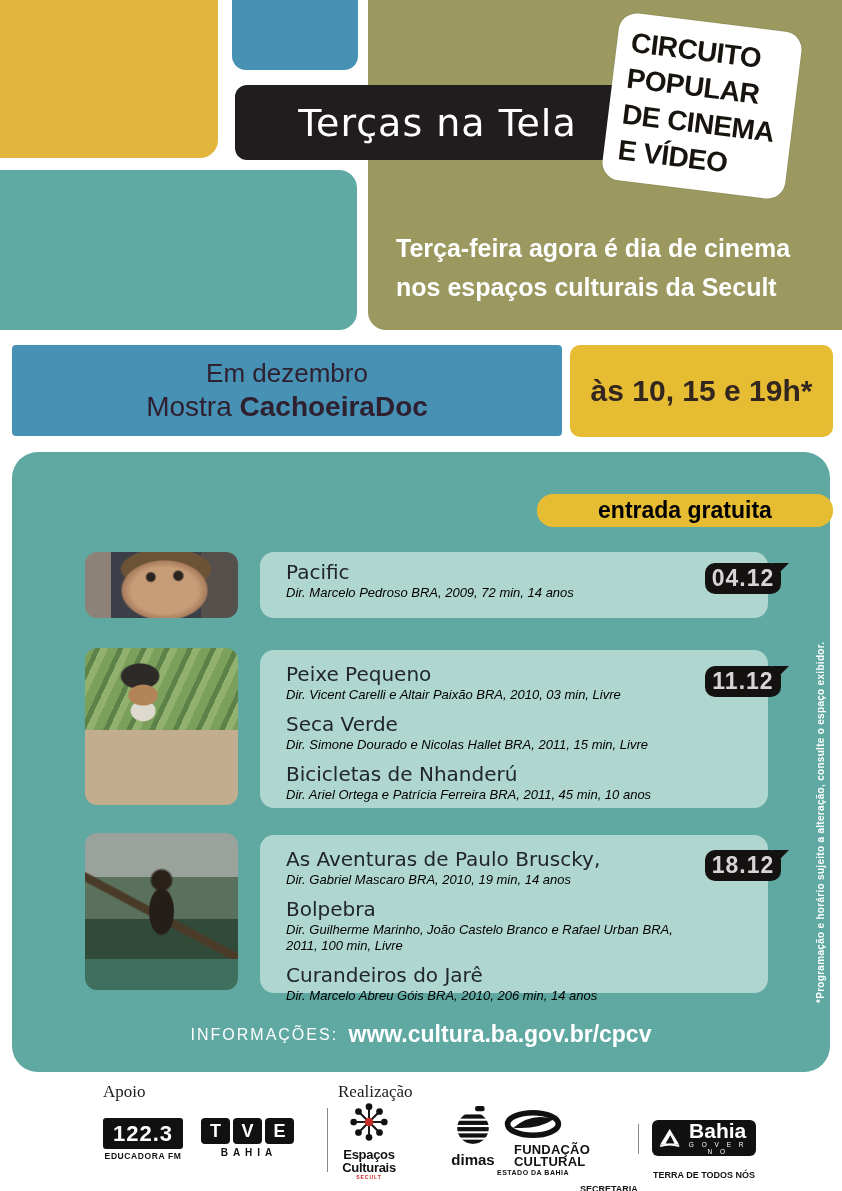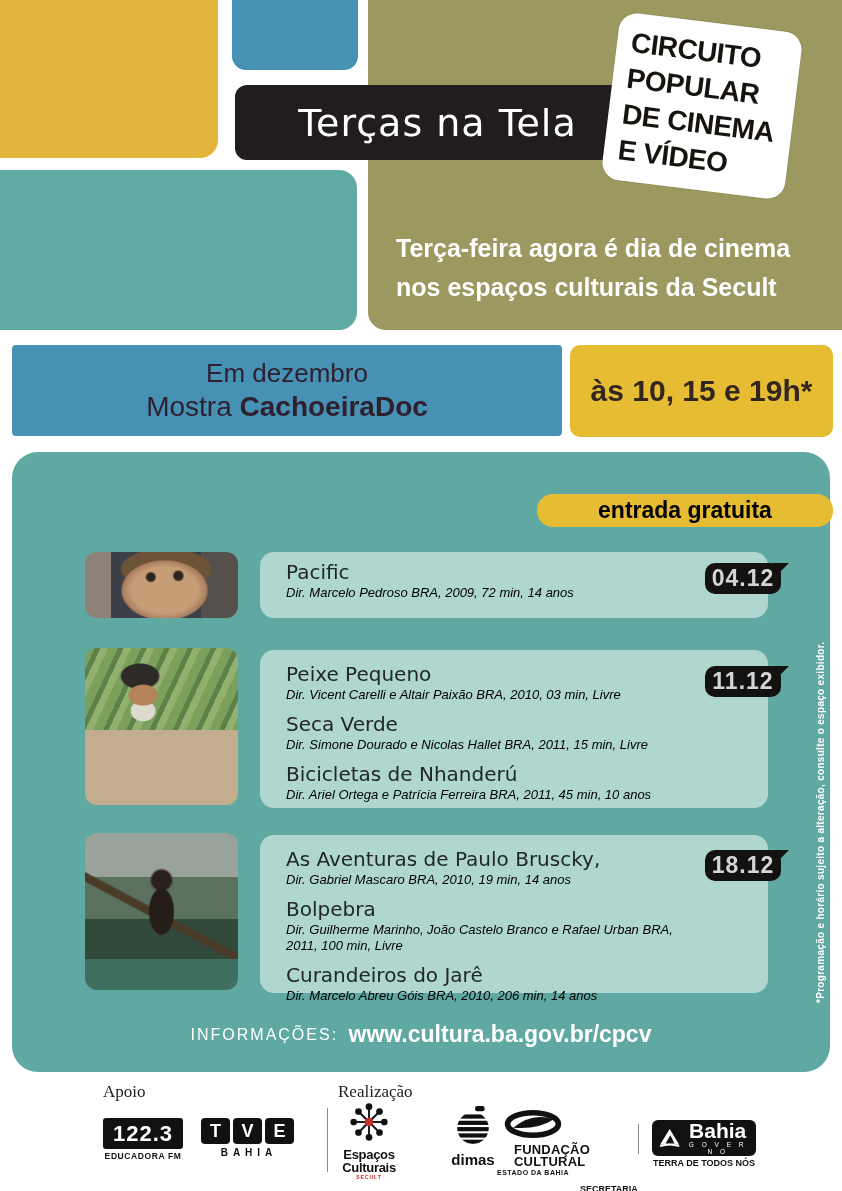--- a/index.html
+++ b/index.html
@@ -96,21 +96,21 @@
   .esp-text { font-size:13px; font-weight:700; line-height:13px; letter-spacing:-0.3px; }
   .esp-sub { font-size:5px; font-weight:800; color:#c22; letter-spacing:1px; }
   .dimas-name { font-size:15px; font-weight:800; margin-top:1px; }
   .fund-text { font-size:13px; font-weight:800; line-height:12px; letter-spacing:0.2px;margin-left:18px; }
   .fund-sub { font-size:7px; font-weight:800; letter-spacing:0.5px; margin-top:1px; }
   .secretaria { position:absolute; text-align:right; font-size:9px; font-weight:800; line-height:11px; color:#111; }
   .bahia-box { width:104px; height:36px; background:#111; border-radius:6px; display:flex; align-items:center; padding:2px 6px; gap:4px; }
   .bahia-txt { color:#fff; text-align:center; }
   .bahia-name { font-size:21px; font-weight:800; line-height:20px; }
   .bahia-sub { font-size:6.5px; letter-spacing:3px; line-height:7px; }
-  .bahia-tag { font-size:9px; font-weight:800; margin-top:2px; text-align:center; }
+  .bahia-tag { font-size:9px; font-weight:800; margin-top:14px; text-align:center; }
 </style>
 </head>
 <body>
 
 <div class="poster">
 
   <div class="block block-yellow"></div>
   <div class="block block-blue-sm"></div>
   <div class="block block-olive"></div>
   <div class="block block-teal-sm"></div>

